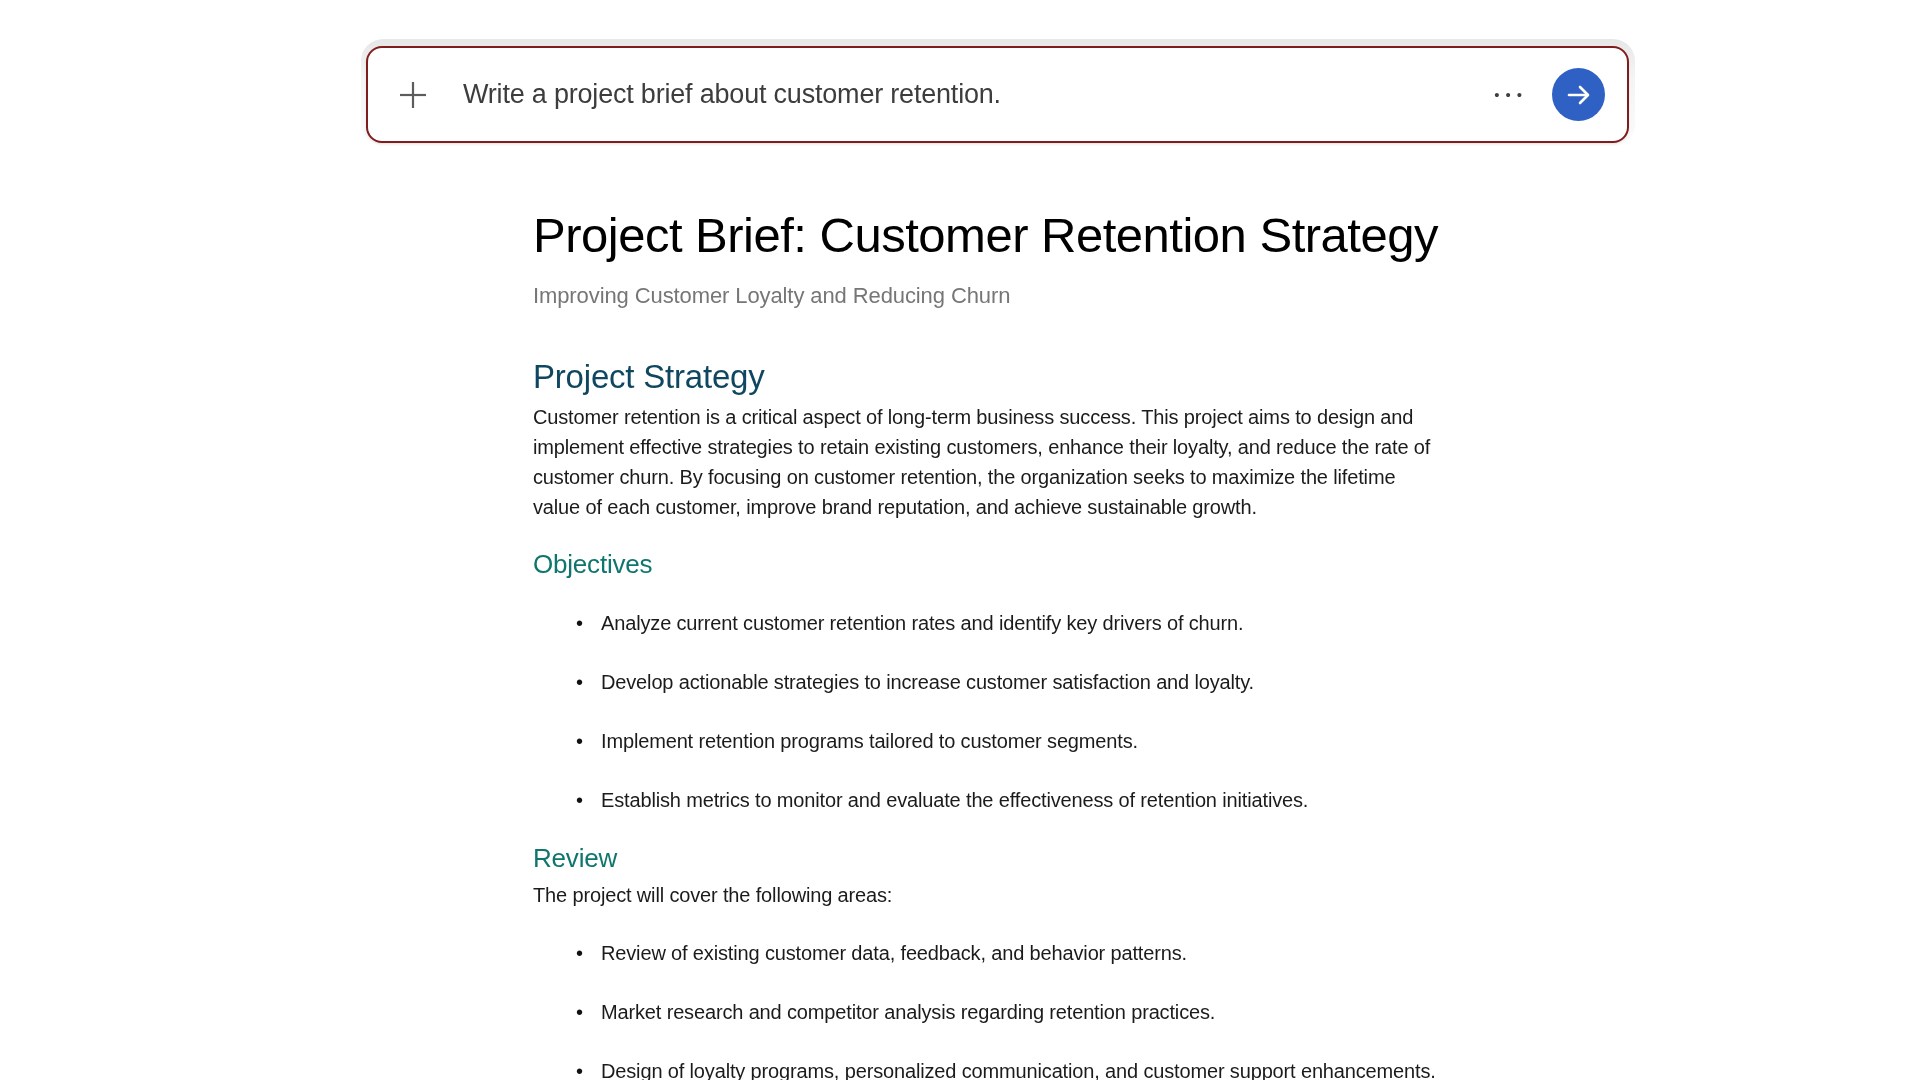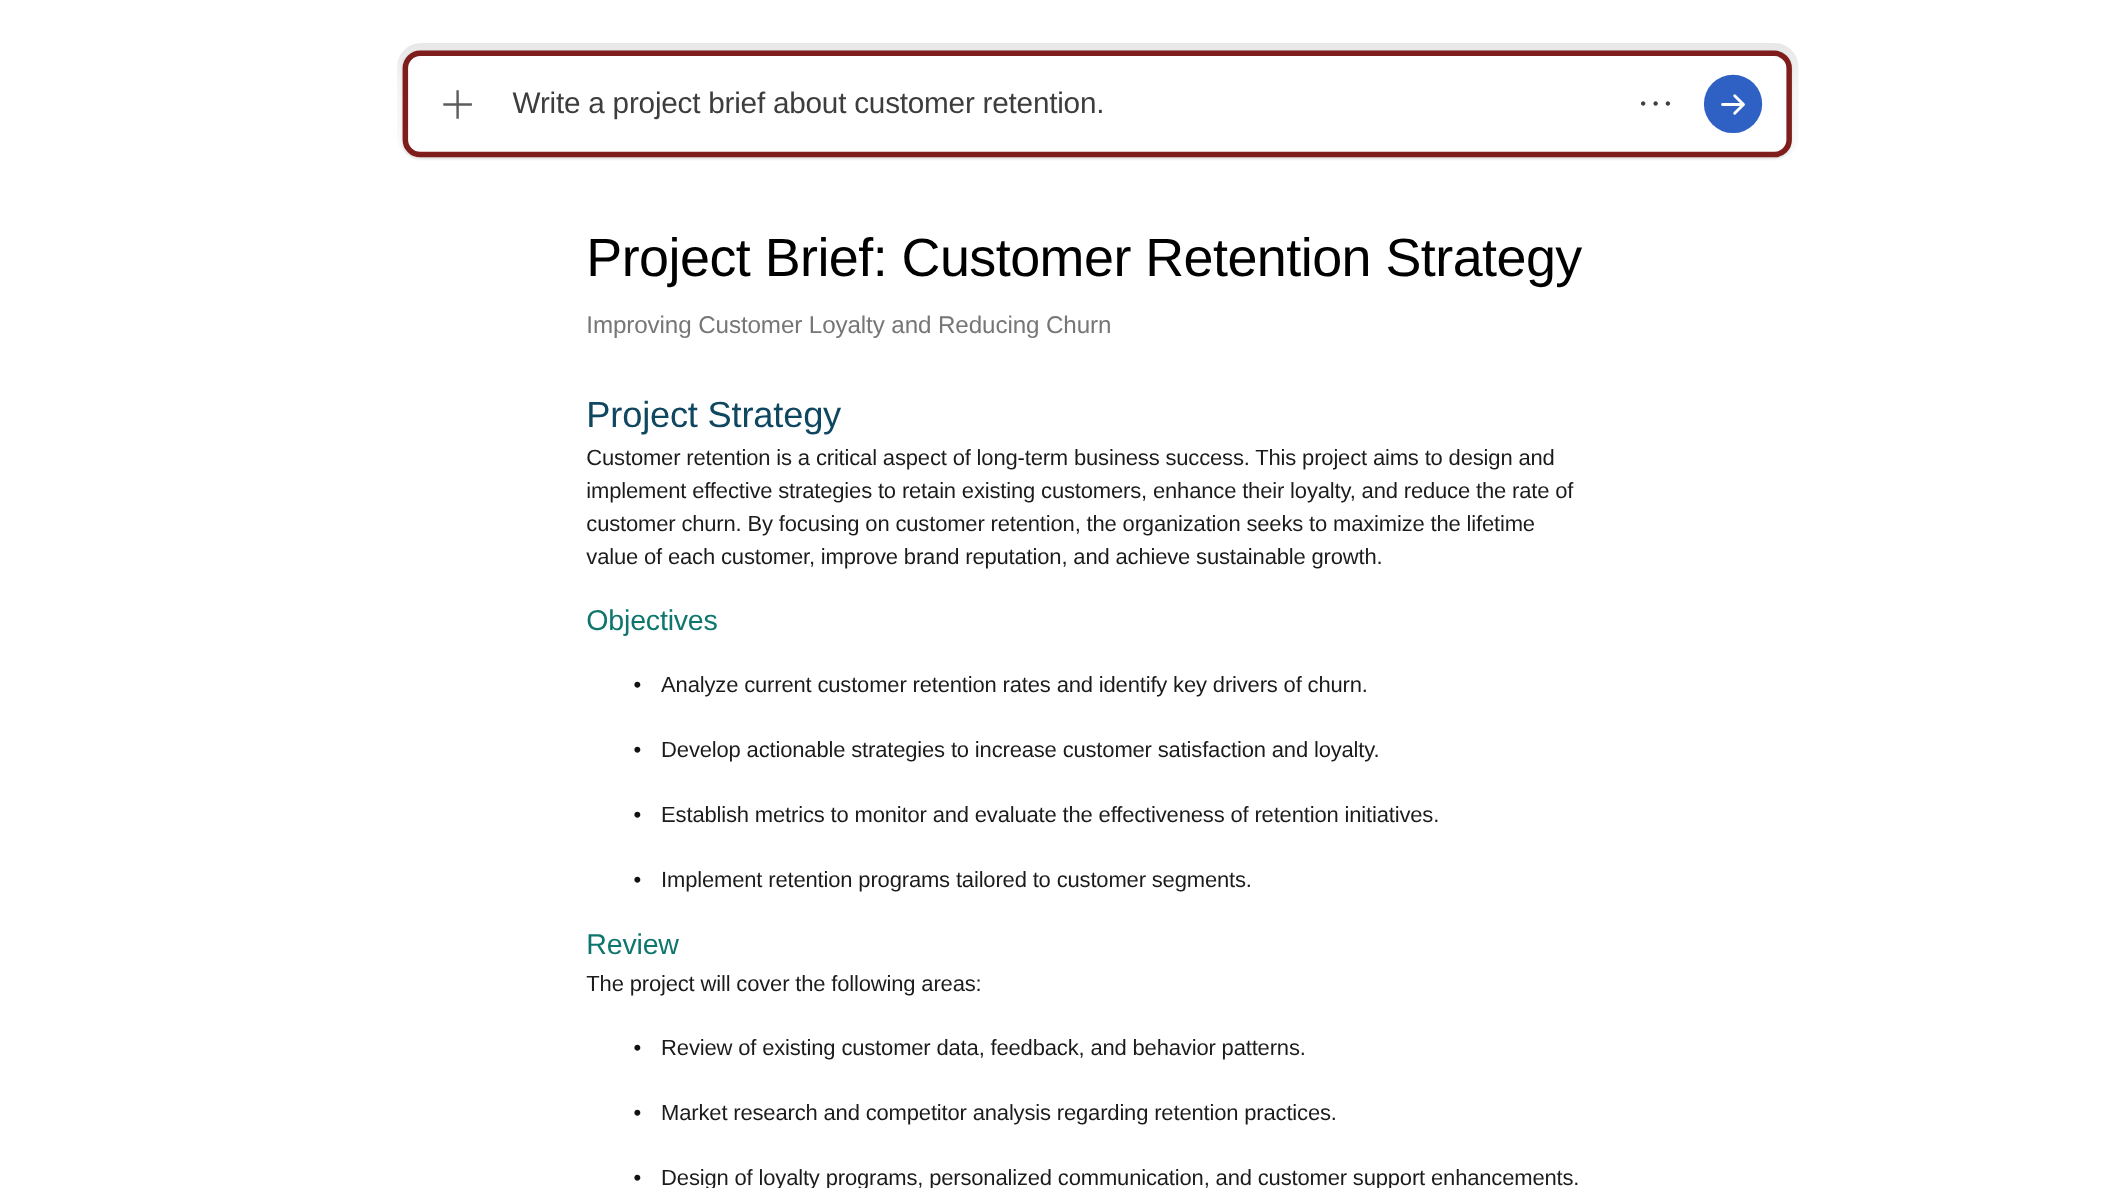--- a/index.html
+++ b/index.html
@@ -16,21 +16,21 @@
     left: 361px; top: 39px;
     width: 1274px; height: 107px;
     border-radius: 22px;
     background: linear-gradient(180deg, #e7e7e7 0%, #f4f4f4 35%, #fbfbfb 100%);
   }
   .prompt-bar {
     position: absolute;
     left: 366px; top: 46px;
     width: 1263px; height: 97px;
     background: #ffffff;
-    border: 5px solid #7f1d1d;
+    border: 2px solid #7f1d1d;
     border-radius: 16px;
     box-shadow: 0 1px 2px rgba(0,0,0,0.10);
     display: flex;
     align-items: center;
   }
   .plus-btn {
     width: 34px; height: 34px;
     margin-left: 28px;
     display: flex; align-items: center; justify-content: center;
     cursor: pointer;
@@ -153,22 +153,22 @@
   <div class="doc-title">Project Brief: Customer Retention Strategy</div>
   <div class="doc-subtitle">Improving Customer Loyalty and Reducing Churn</div>
 
   <h1>Project Strategy</h1>
   <p>Customer retention is a critical aspect of long-term business success. This project aims to design and implement effective strategies to retain existing customers, enhance their loyalty, and reduce the rate of customer churn. By focusing on customer retention, the organization seeks to maximize the lifetime value of each customer, improve brand reputation, and achieve sustainable growth.</p>
 
   <h2>Objectives</h2>
   <ul>
     <li>Analyze current customer retention rates and identify key drivers of churn.</li>
     <li>Develop actionable strategies to increase customer satisfaction and loyalty.</li>
+    <li>Implement retention programs tailored to customer segments.</li>
     <li>Establish metrics to monitor and evaluate the effectiveness of retention initiatives.</li>
-    <li>Implement retention programs tailored to customer segments.</li>
   </ul>
 
   <h2>Review</h2>
   <p>The project will cover the following areas:</p>
   <ul>
     <li>Review of existing customer data, feedback, and behavior patterns.</li>
     <li>Market research and competitor analysis regarding retention practices.</li>
     <li>Design of loyalty programs, personalized communication, and customer support enhancements.</li>
   </ul>
 </div>

